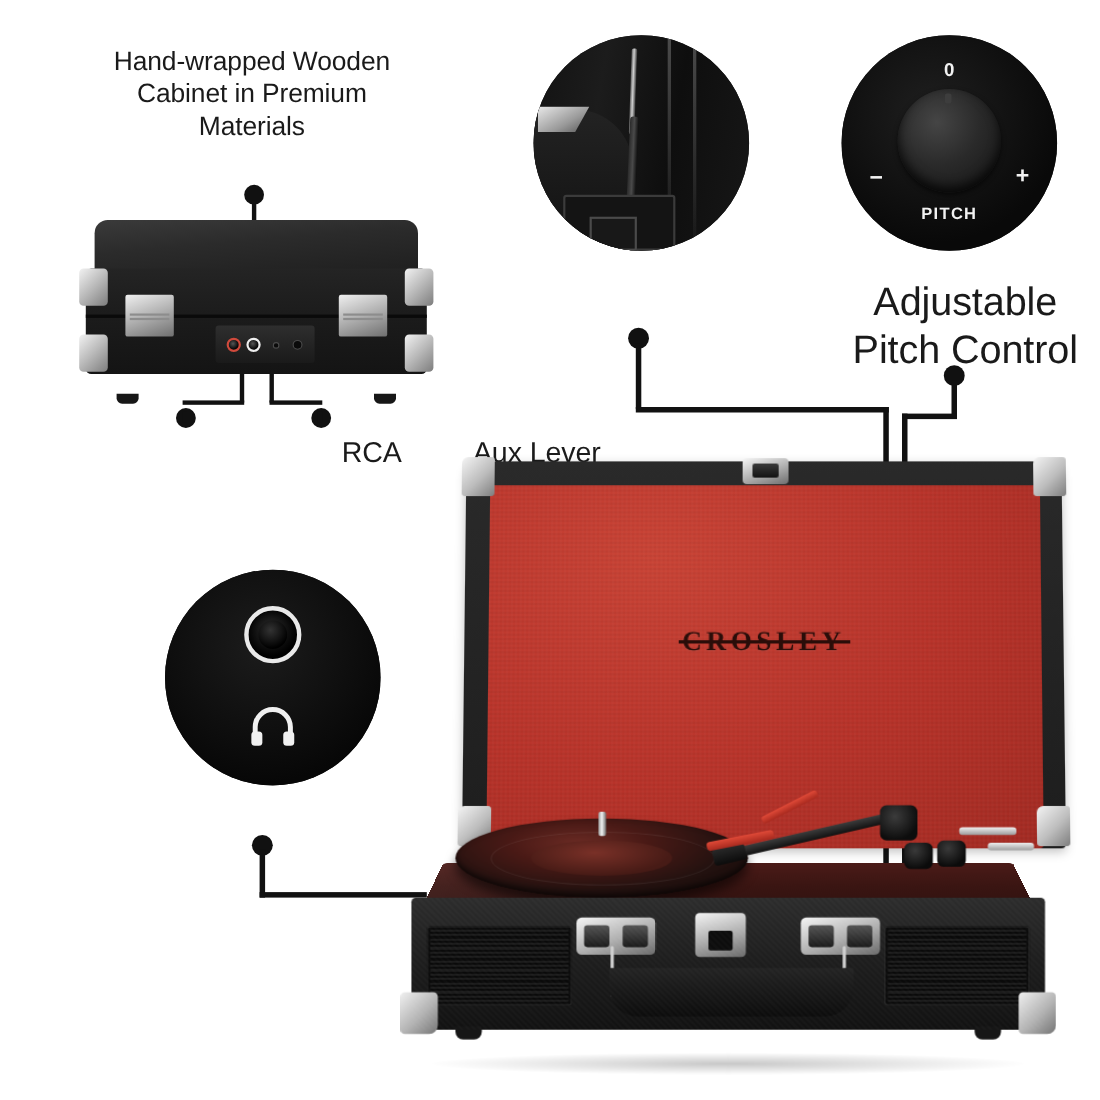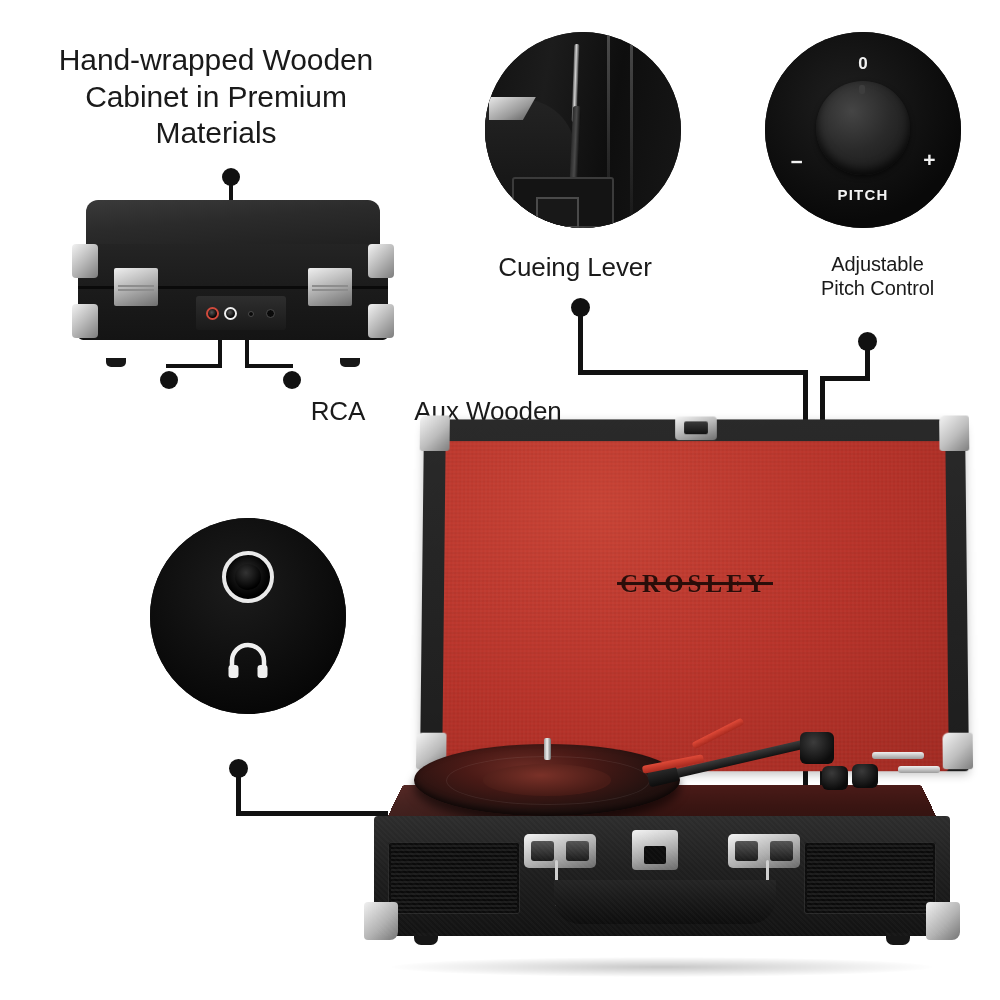--- a/index.html
+++ b/index.html
@@ -20,23 +20,23 @@
   
   .callout-label {
     position: absolute;
     color: #1a1a1a;
     font-weight: 400;
     line-height: 1.22;
     text-align: center;
     letter-spacing: -0.1px;
     white-space: pre-line;
   }
-  .lbl-cabinet { left: 31px;  top: 42px;  width: 370px; font-size: 30px; }
+  .lbl-cabinet { left: 44px;  top: 42px;  width: 370px; font-size: 24px; }
   .lbl-cueing  { left: 450px; top: 252px; width: 250px; font-size: 26px; }
-  .lbl-pitch   { left: 760px; top: 252px; width: 235px; font-size: 20px; }
+  .lbl-pitch   { left: 760px; top: 252px; width: 235px; font-size: 36px; }
   .lbl-rca     { left: 278px; top: 396px; width: 120px; font-size: 26px; }
   .lbl-aux     { left: 398px; top: 396px; width: 180px; font-size: 26px; }
   .lbl-hp      { left: 120px; top: 718px; width: 250px; font-size: 26px; }
 
   
   .dot {
     position: absolute;
     background: #111;
     border-radius: 50%;
   }
@@ -402,28 +402,27 @@
 </style>
 </head>
 <body>
 
 <div id="stage">
 
   <div class="callout-label lbl-cabinet">Hand-wrapped Wooden
 Cabinet in Premium
 Materials</div>
 
-  <div class="callout-label lbl-cueing">Cueing Lever</div>
 
   <div class="callout-label lbl-pitch">Adjustable
 Pitch Control</div>
 
   <div class="callout-label lbl-rca">RCA</div>
 
-  <div class="callout-label lbl-aux">Aux Wooden</div>
+  <div class="callout-label lbl-aux">Aux Lever</div>
 
 
   <div class="dot" style="left:222px; top:168px; width:18px; height:18px;"></div>
   <div class="ln" style="left:229px; top:182px; width:4px; height:36px;"></div>
 
   <div class="dot" style="left:160px; top:371px; width:18px; height:18px;"></div>
   <div class="ln" style="left:166px; top:374px; width:4px; height:10px;"></div>
   <div class="ln" style="left:166px; top:364px; width:56px; height:4px;"></div>
   <div class="ln" style="left:218px; top:322px; width:4px; height:44px;"></div>
 

